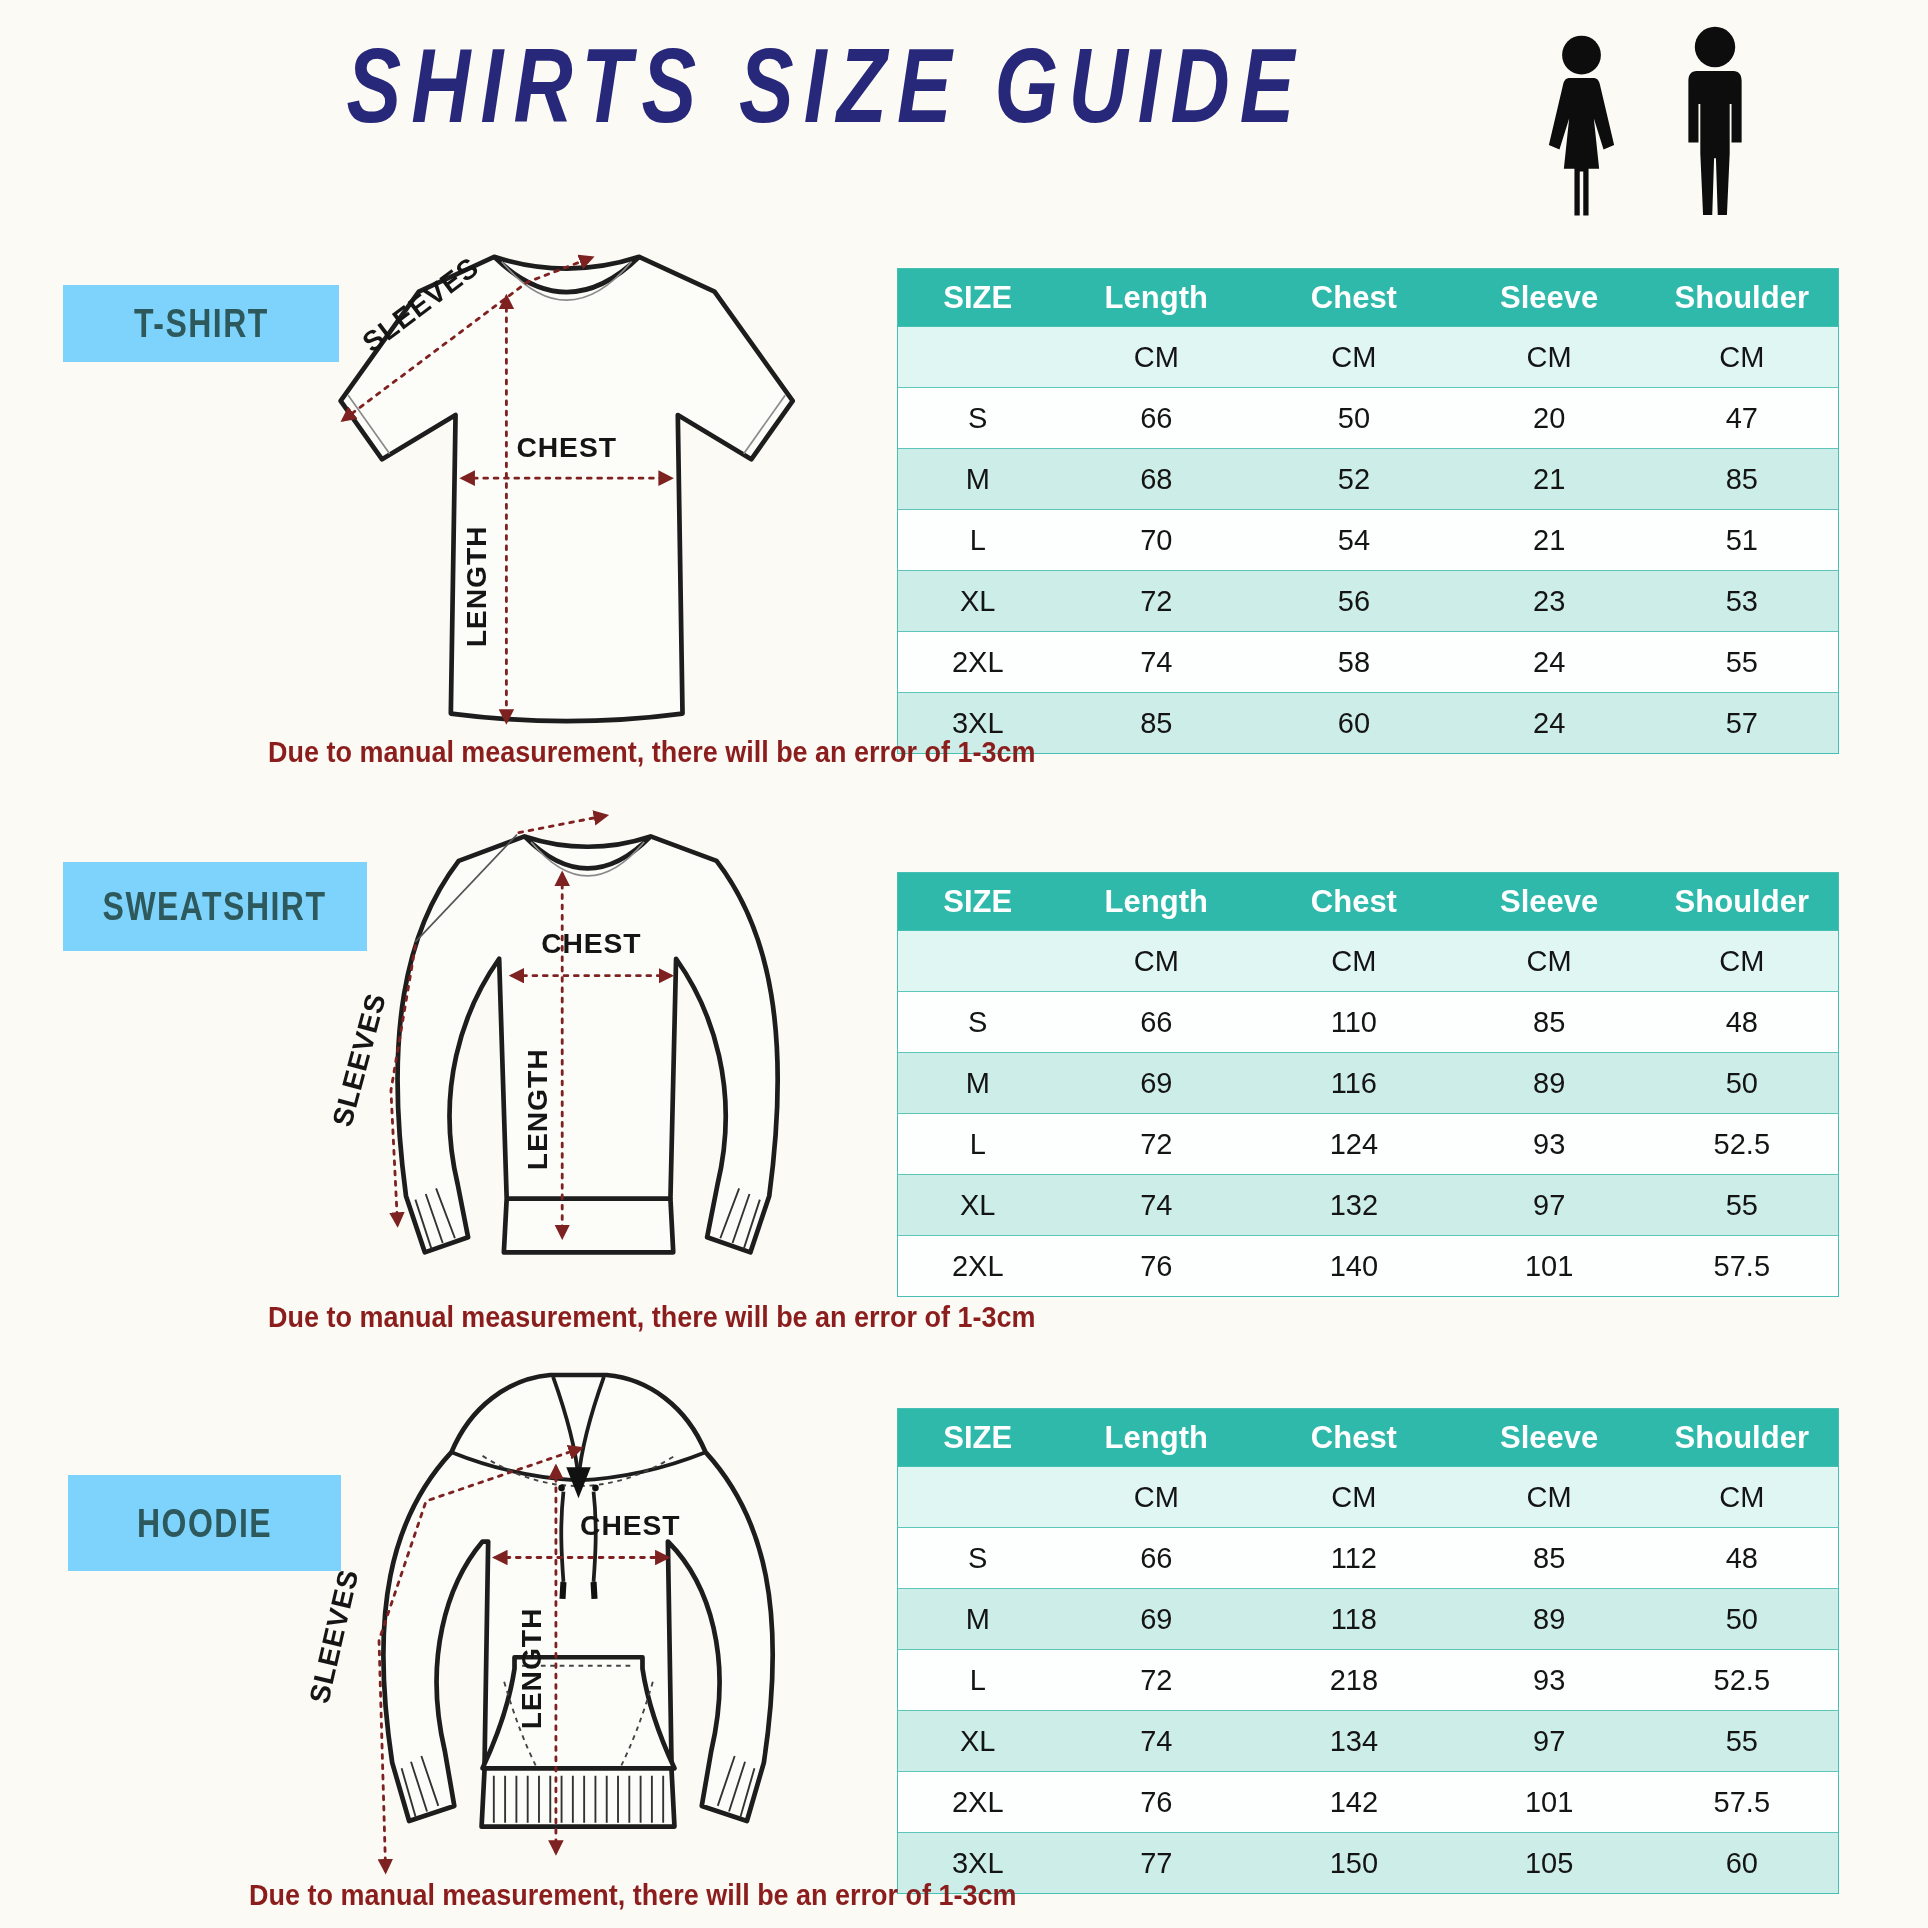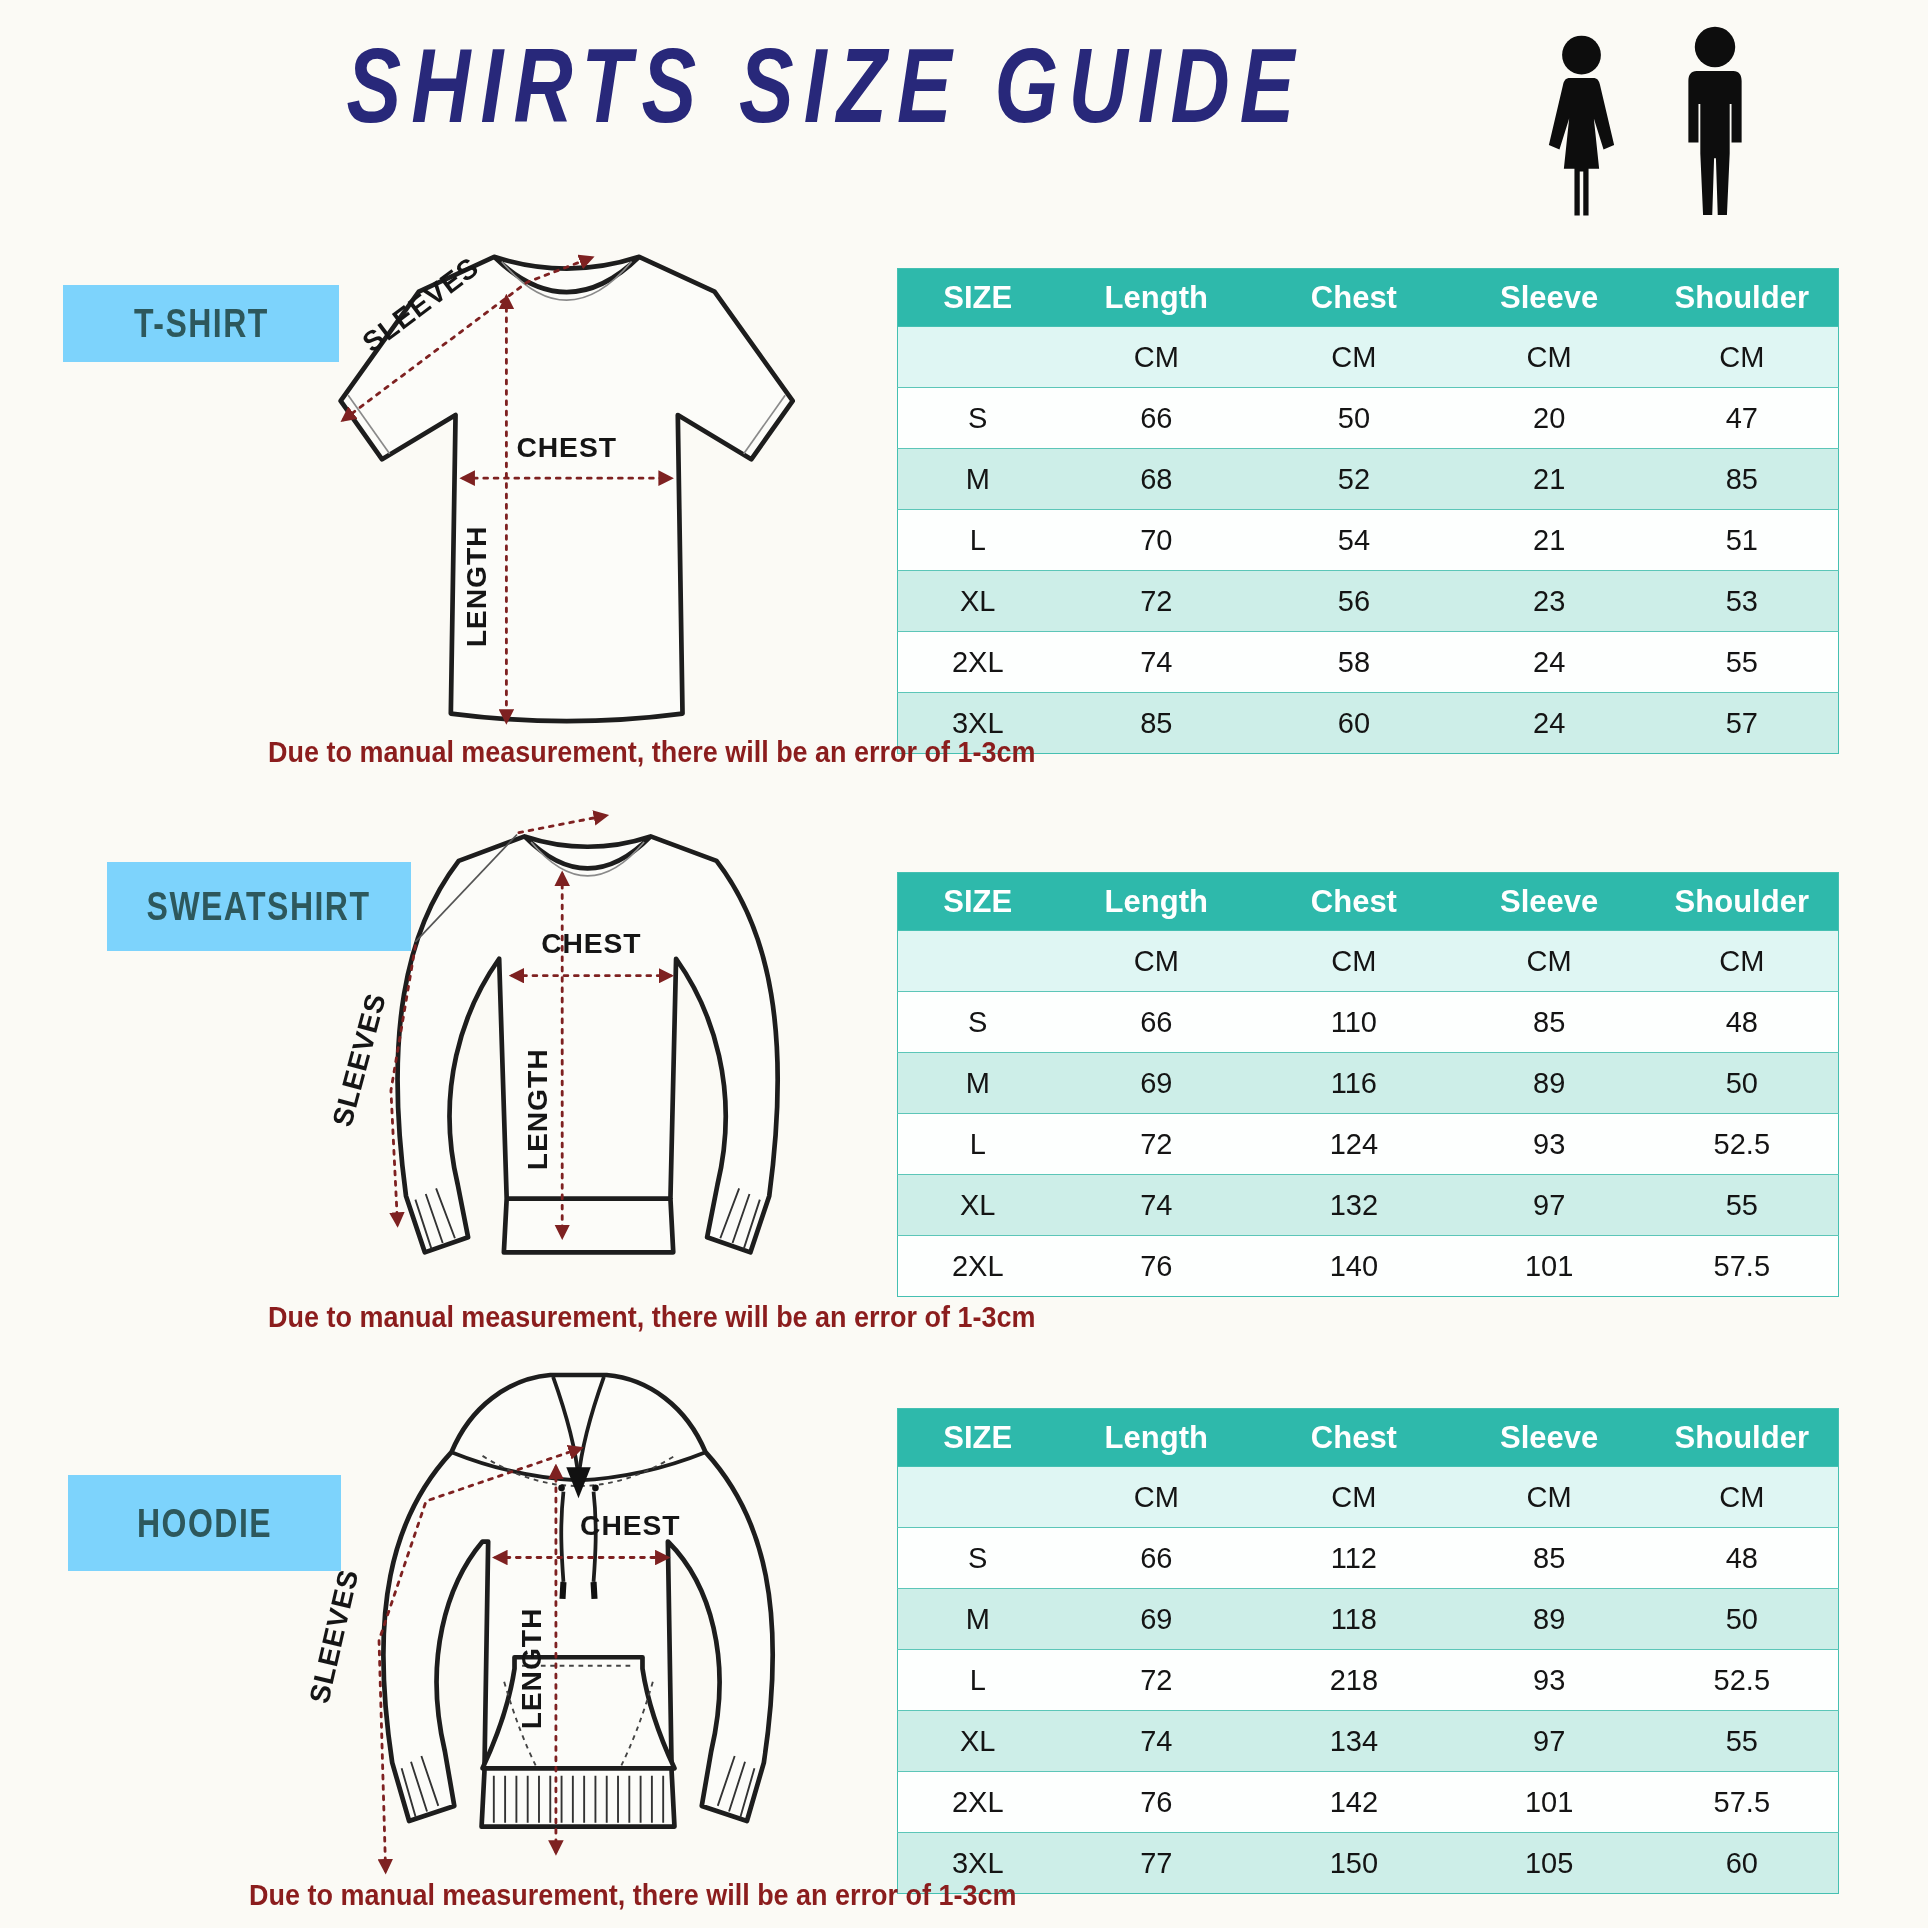--- a/index.html
+++ b/index.html
@@ -10,21 +10,21 @@
          font-size:105px;font-weight:bold;font-style:italic;color:#28287a;
          letter-spacing:13px;white-space:nowrap;transform:scaleX(0.78);transform-origin:center;}
   
   .icons{position:absolute;left:1537px;top:24.5px;display:flex;gap:41px;align-items:flex-end;}
   .icons svg{display:block;}
   
   .label-box{position:absolute;background:#7dd3fc;display:flex;align-items:center;justify-content:center;}
   .label-box span{font-weight:bold;color:#2d585c;letter-spacing:1.9px;font-size:41px;
                   transform:scaleX(0.78);white-space:nowrap;}
   .lb-tshirt{left:63px;top:285px;width:276px;height:77px;}
-  .lb-sweatshirt{left:63px;top:862px;width:304px;height:89px;margin-left:44px;}
+  .lb-sweatshirt{left:63px;top:862px;width:304px;height:89px;}
   .lb-hoodie{left:68px;top:1475px;width:273px;height:96px;}
   
   .diagram{position:absolute;}
   .dg-tshirt{left:254px;top:186px;}
   .dg-sweatshirt{left:278px;top:808px;}
   .dg-hoodie{left:268px;top:1358px;}
   .outline{fill:#fcfcf9;stroke:#1d1d1d;stroke-width:5;stroke-linejoin:round;}
   .line-bold{fill:none;stroke:#1d1d1d;stroke-width:5;}
   .line-mid{fill:none;stroke:#1d1d1d;stroke-width:4;}
   .line-thin{fill:none;stroke:#8a8a8a;stroke-width:1.8;}

